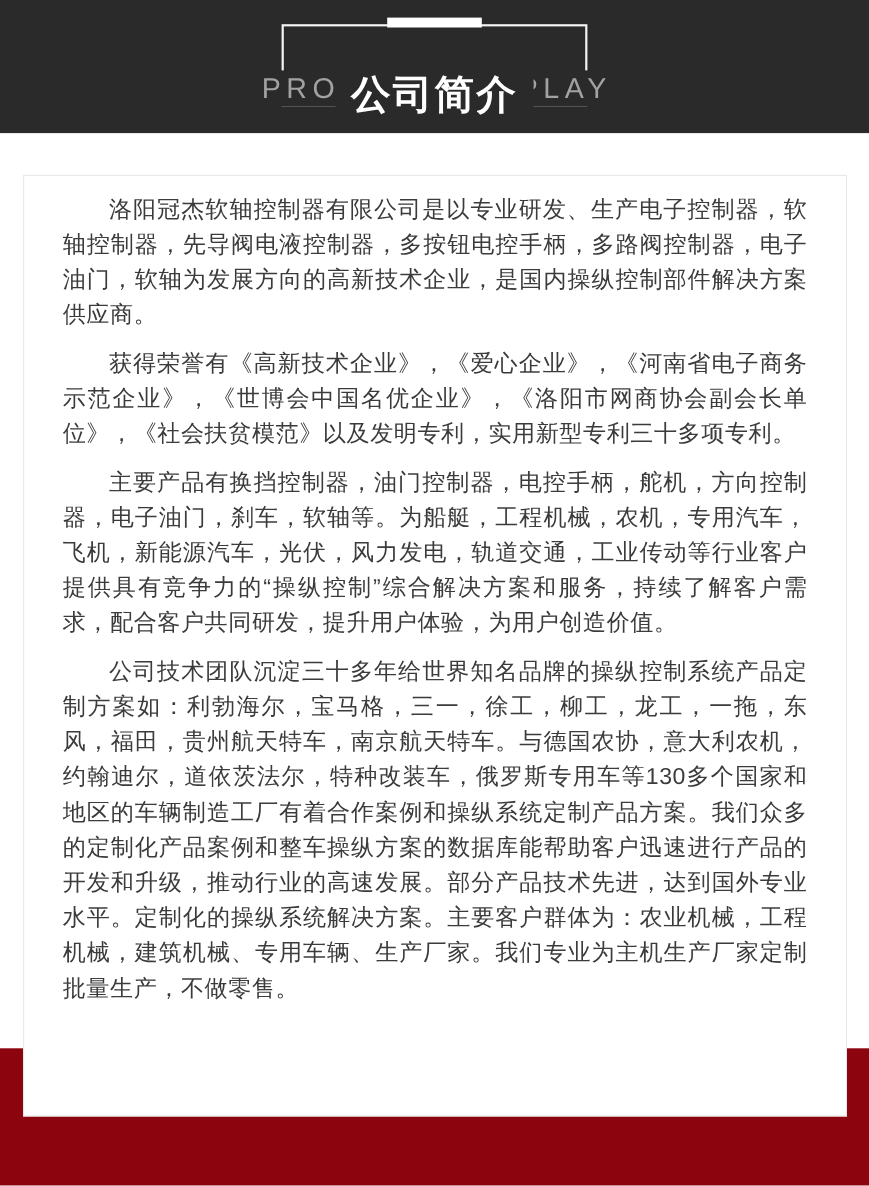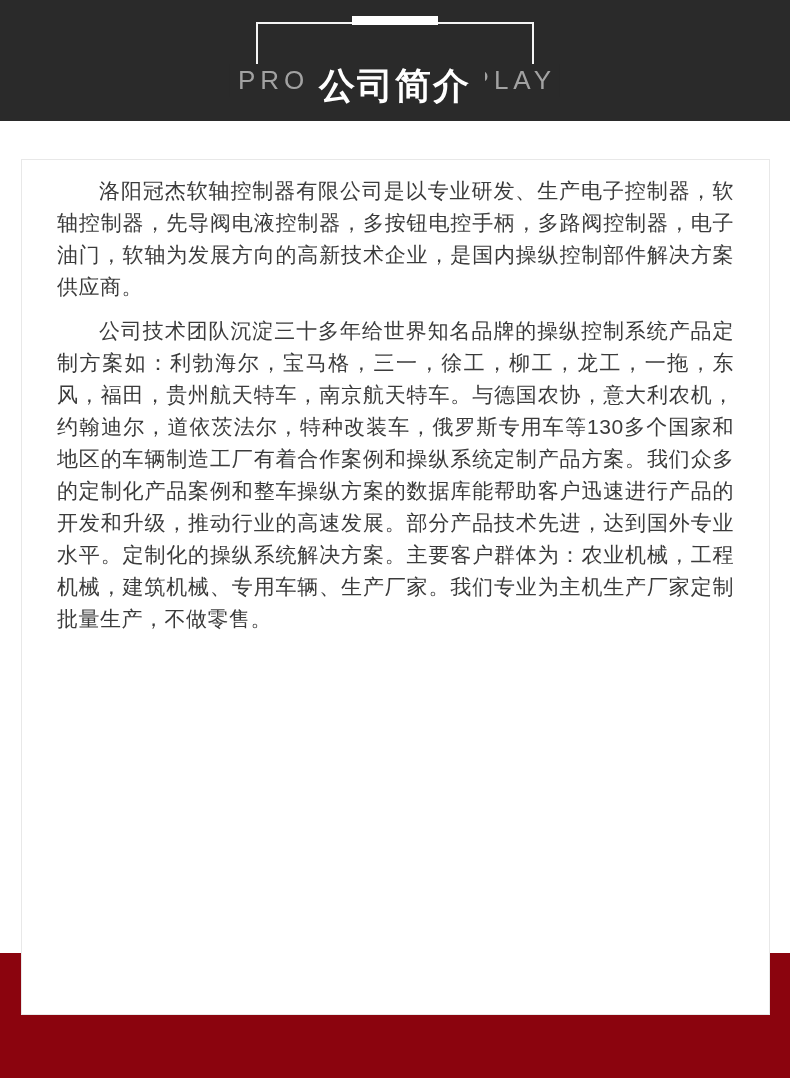--- a/index.html
+++ b/index.html
@@ -112,16 +112,18 @@
       <div class="deco-topbar"></div>
       <div class="title-en">PRODUCT DISPLAY</div>
       <div class="title-zh">公司简介</div>
     </div>
   </header>
 
   <div class="red-strip"></div>
 
   <section class="card">
     <p>洛阳冠杰软轴控制器有限公司是以专业研发、生产电子控制器，软轴控制器，先导阀电液控制器，多按钮电控手柄，多路阀控制器，电子油门，软轴为发展方向的高新技术企业，是国内操纵控制部件解决方案供应商。</p>
+    <p>获得荣誉有《高新技术企业》，《爱心企业》，《河南省电子商务示范企业》，《世博会中国名优企业》，《洛阳市网商协会副会长单位》，《社会扶贫模范》以及发明专利，实用新型专利三十多项专利。</p>
+    <p>主要产品有换挡控制器，油门控制器，电控手柄，舵机，方向控制器，电子油门，刹车，软轴等。为船艇，工程机械，农机，专用汽车，飞机，新能源汽车，光伏，风力发电，轨道交通，工业传动等行业客户提供具有竞争力的“操纵控制”综合解决方案和服务，持续了解客户需求，配合客户共同研发，提升用户体验，为用户创造价值。</p>
     <p>公司技术团队沉淀三十多年给世界知名品牌的操纵控制系统产品定制方案如：利勃海尔，宝马格，三一，徐工，柳工，龙工，一拖，东风，福田，贵州航天特车，南京航天特车。与德国农协，意大利农机，约翰迪尔，道依茨法尔，特种改装车，俄罗斯专用车等130多个国家和地区的车辆制造工厂有着合作案例和操纵系统定制产品方案。我们众多的定制化产品案例和整车操纵方案的数据库能帮助客户迅速进行产品的开发和升级，推动行业的高速发展。部分产品技术先进，达到国外专业水平。定制化的操纵系统解决方案。主要客户群体为：农业机械，工程机械，建筑机械、专用车辆、生产厂家。我们专业为主机生产厂家定制批量生产，不做零售。</p>
   </section>
 
 </div>
 
 </body></html>

